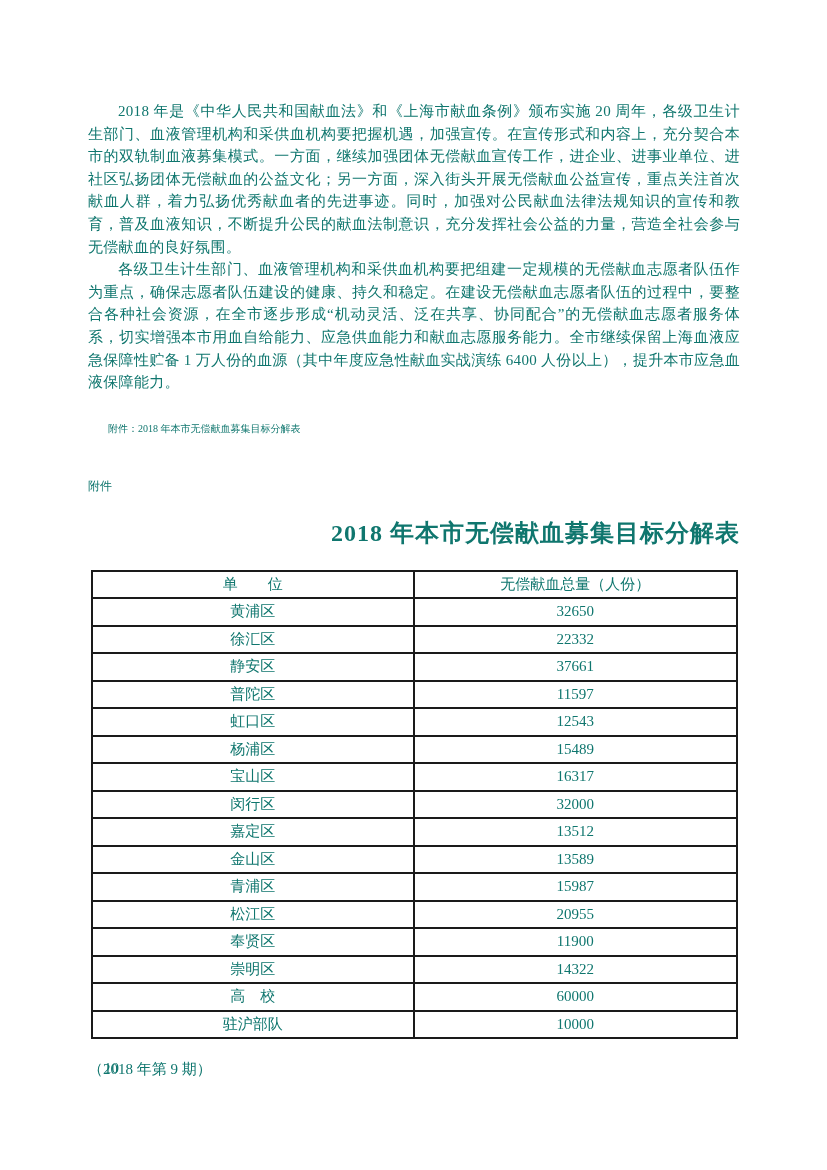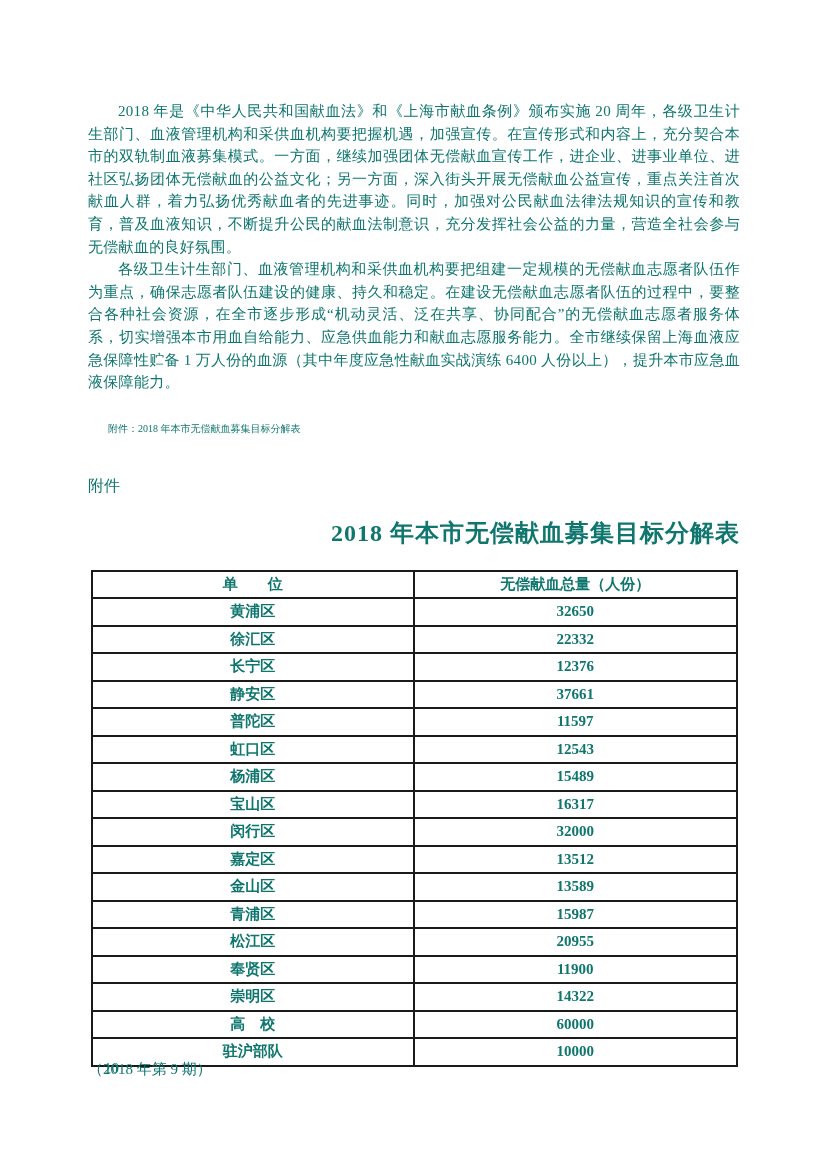--- a/index.html
+++ b/index.html
@@ -24,41 +24,41 @@
     text-indent:2em;
     letter-spacing:0.3px;
   }
   .attach-ref{
     margin:0;margin-top:24px;
     font-size:10px;line-height:22px;
     text-indent:2em;
   }
   .attach-label{
     margin-top:36px;
-    font-size:16px;line-height:20px;
+    font-size:12px;line-height:20px;
   }
   .table-title{
     margin:22px 0 0 0;
     text-align:right;
     font-size:24px;
     font-weight:bold;
     letter-spacing:1px;
     line-height:30px;
   }
   table.alloc{
     width:647px;
     margin:22px auto 0 auto;
     border-collapse:collapse;
     table-layout:fixed;
   }
   table.alloc th, table.alloc td{
     border:2px solid #1a1a1a;
     text-align:center;
     font-size:15px;
-    font-weight:bold;
+    font-weight:normal;
     height:23.5px;
     padding:1px 19px;
     overflow:hidden;
     white-space:nowrap;
   }
   table.alloc col.c1{width:50%;}
   table.alloc col.c2{width:50%;}
   .footer{
     position:absolute;
     left:88px;right:87px;top:1060px;
@@ -100,24 +100,20 @@
         </tr>
       </thead>
       <tbody>
         <tr>
             <td>黄浦区</td>
             <td>32650</td>
           </tr>
         <tr>
             <td>徐汇区</td>
             <td>22332</td>
-          </tr>
-        <tr>
-            <td>长宁区</td>
-            <td>12376</td>
           </tr>
         <tr>
             <td>静安区</td>
             <td>37661</td>
           </tr>
         <tr>
             <td>普陀区</td>
             <td>11597</td>
           </tr>
         <tr>

